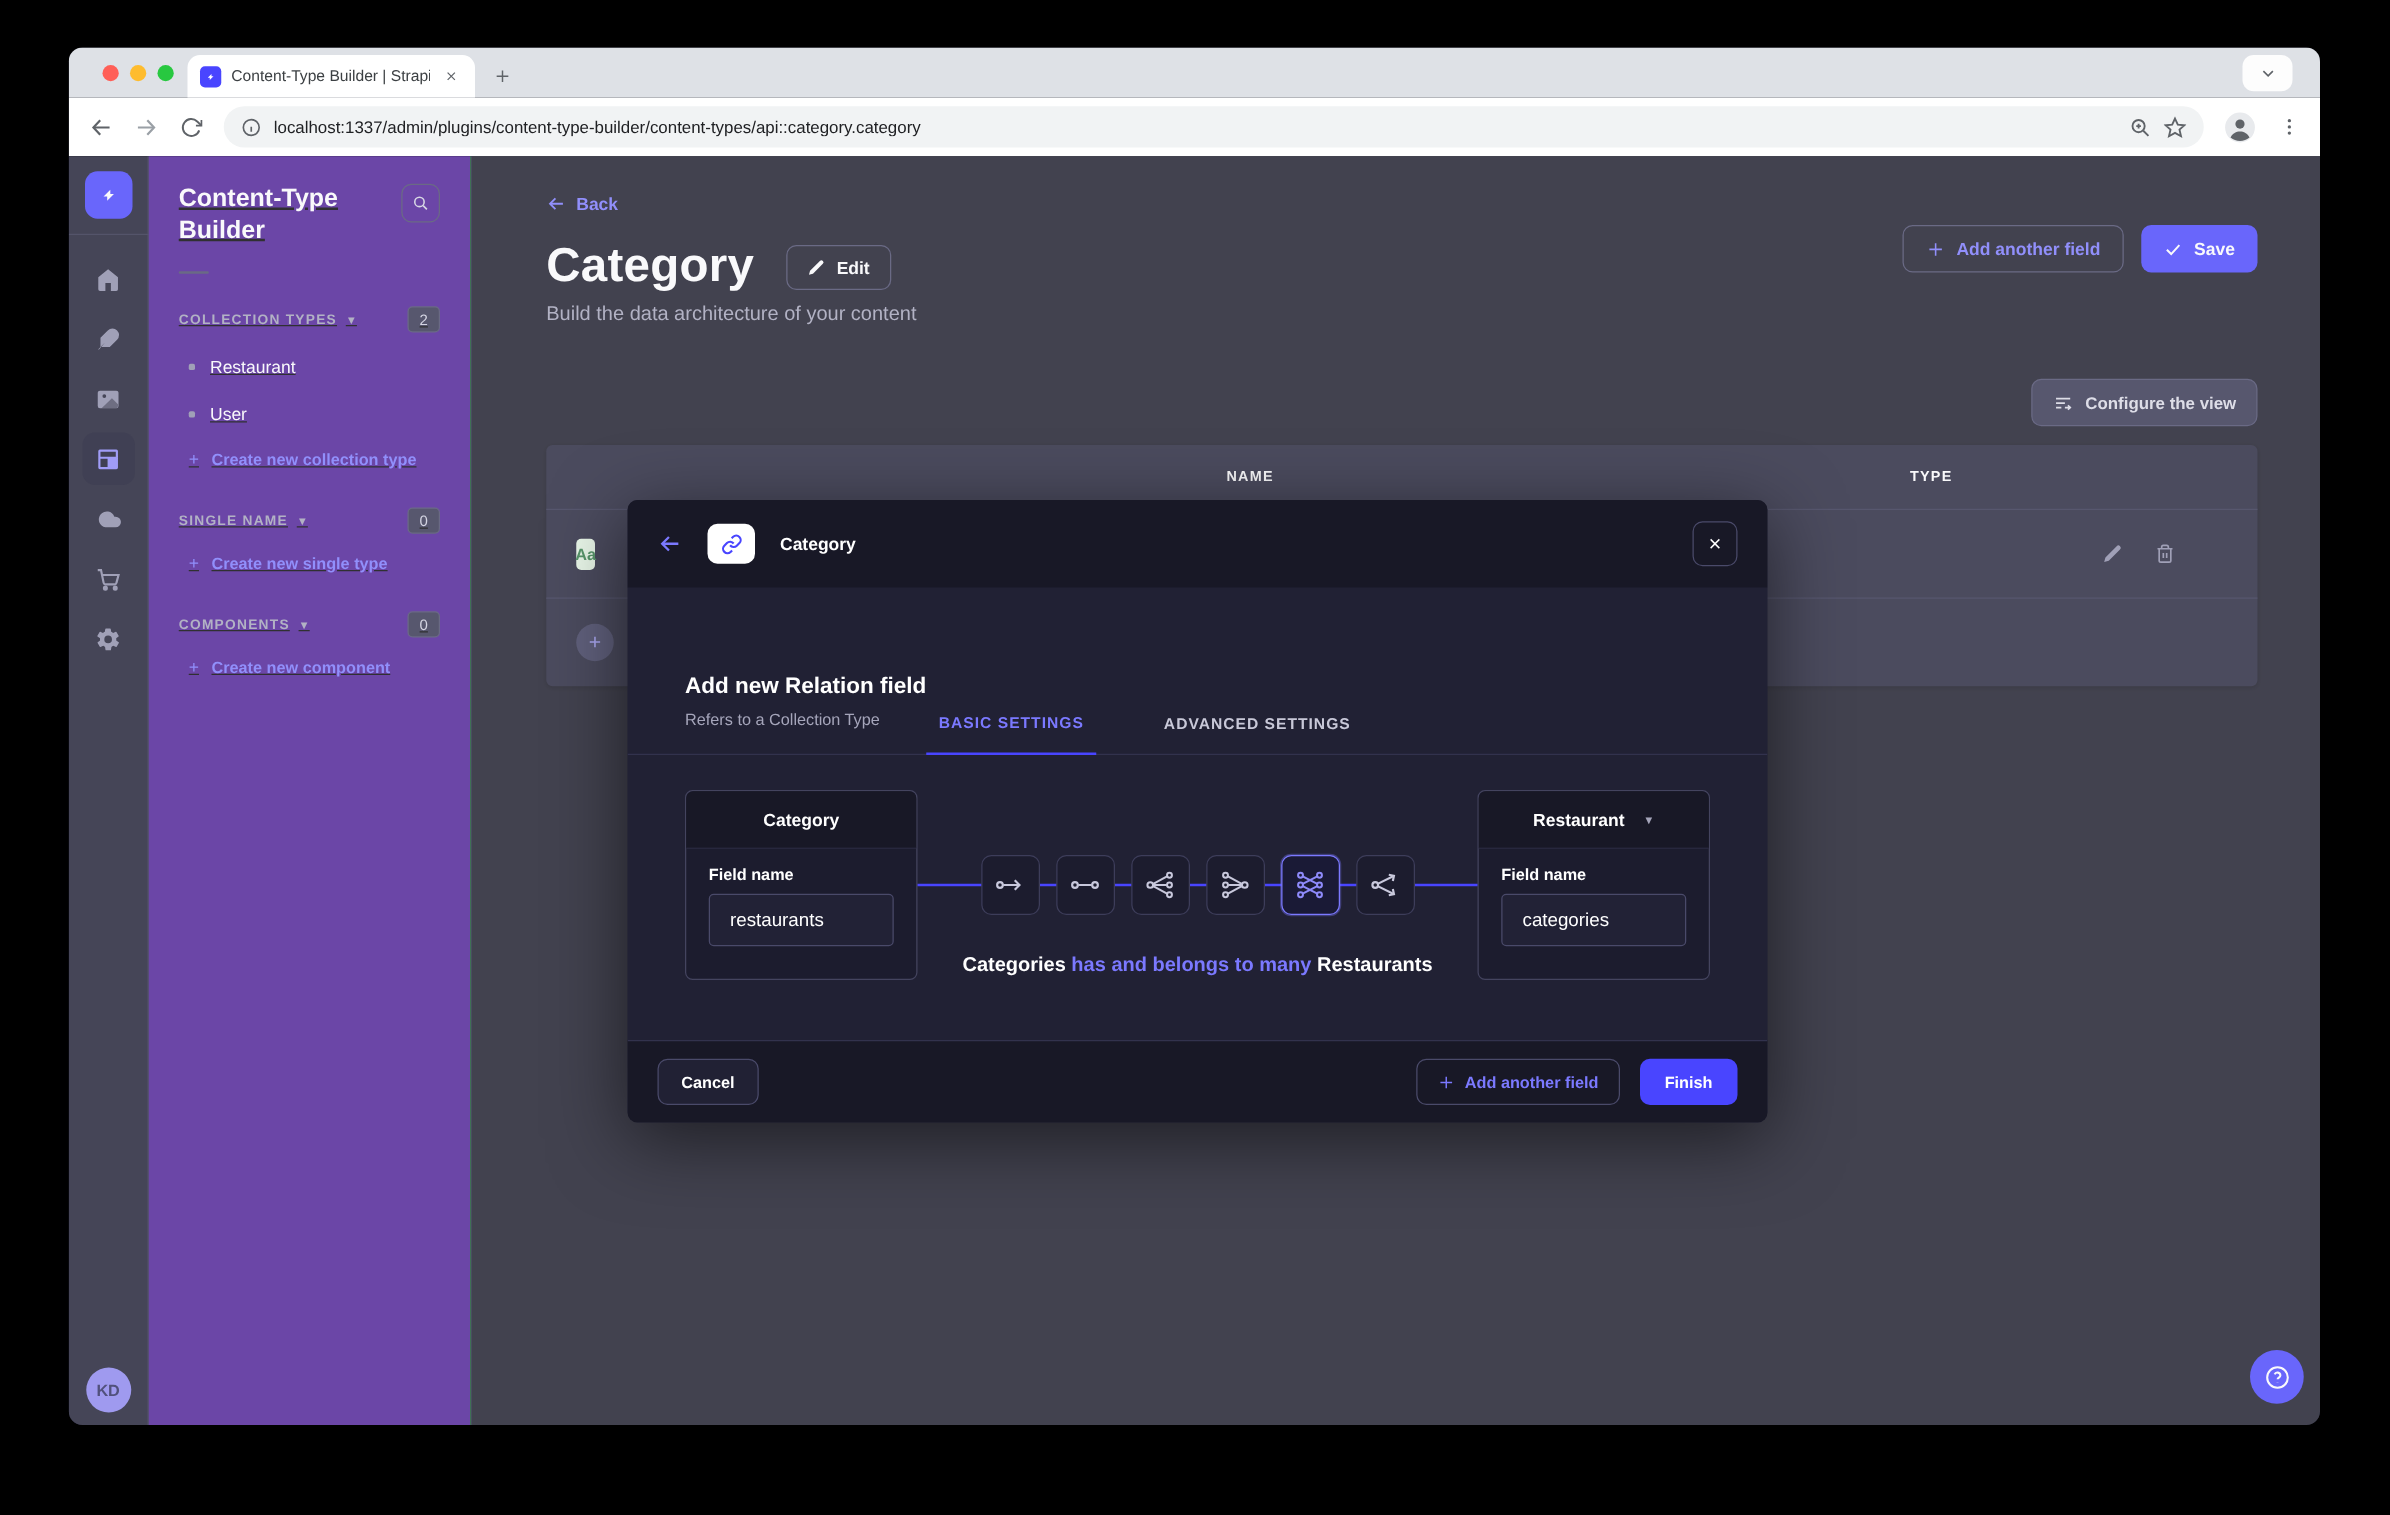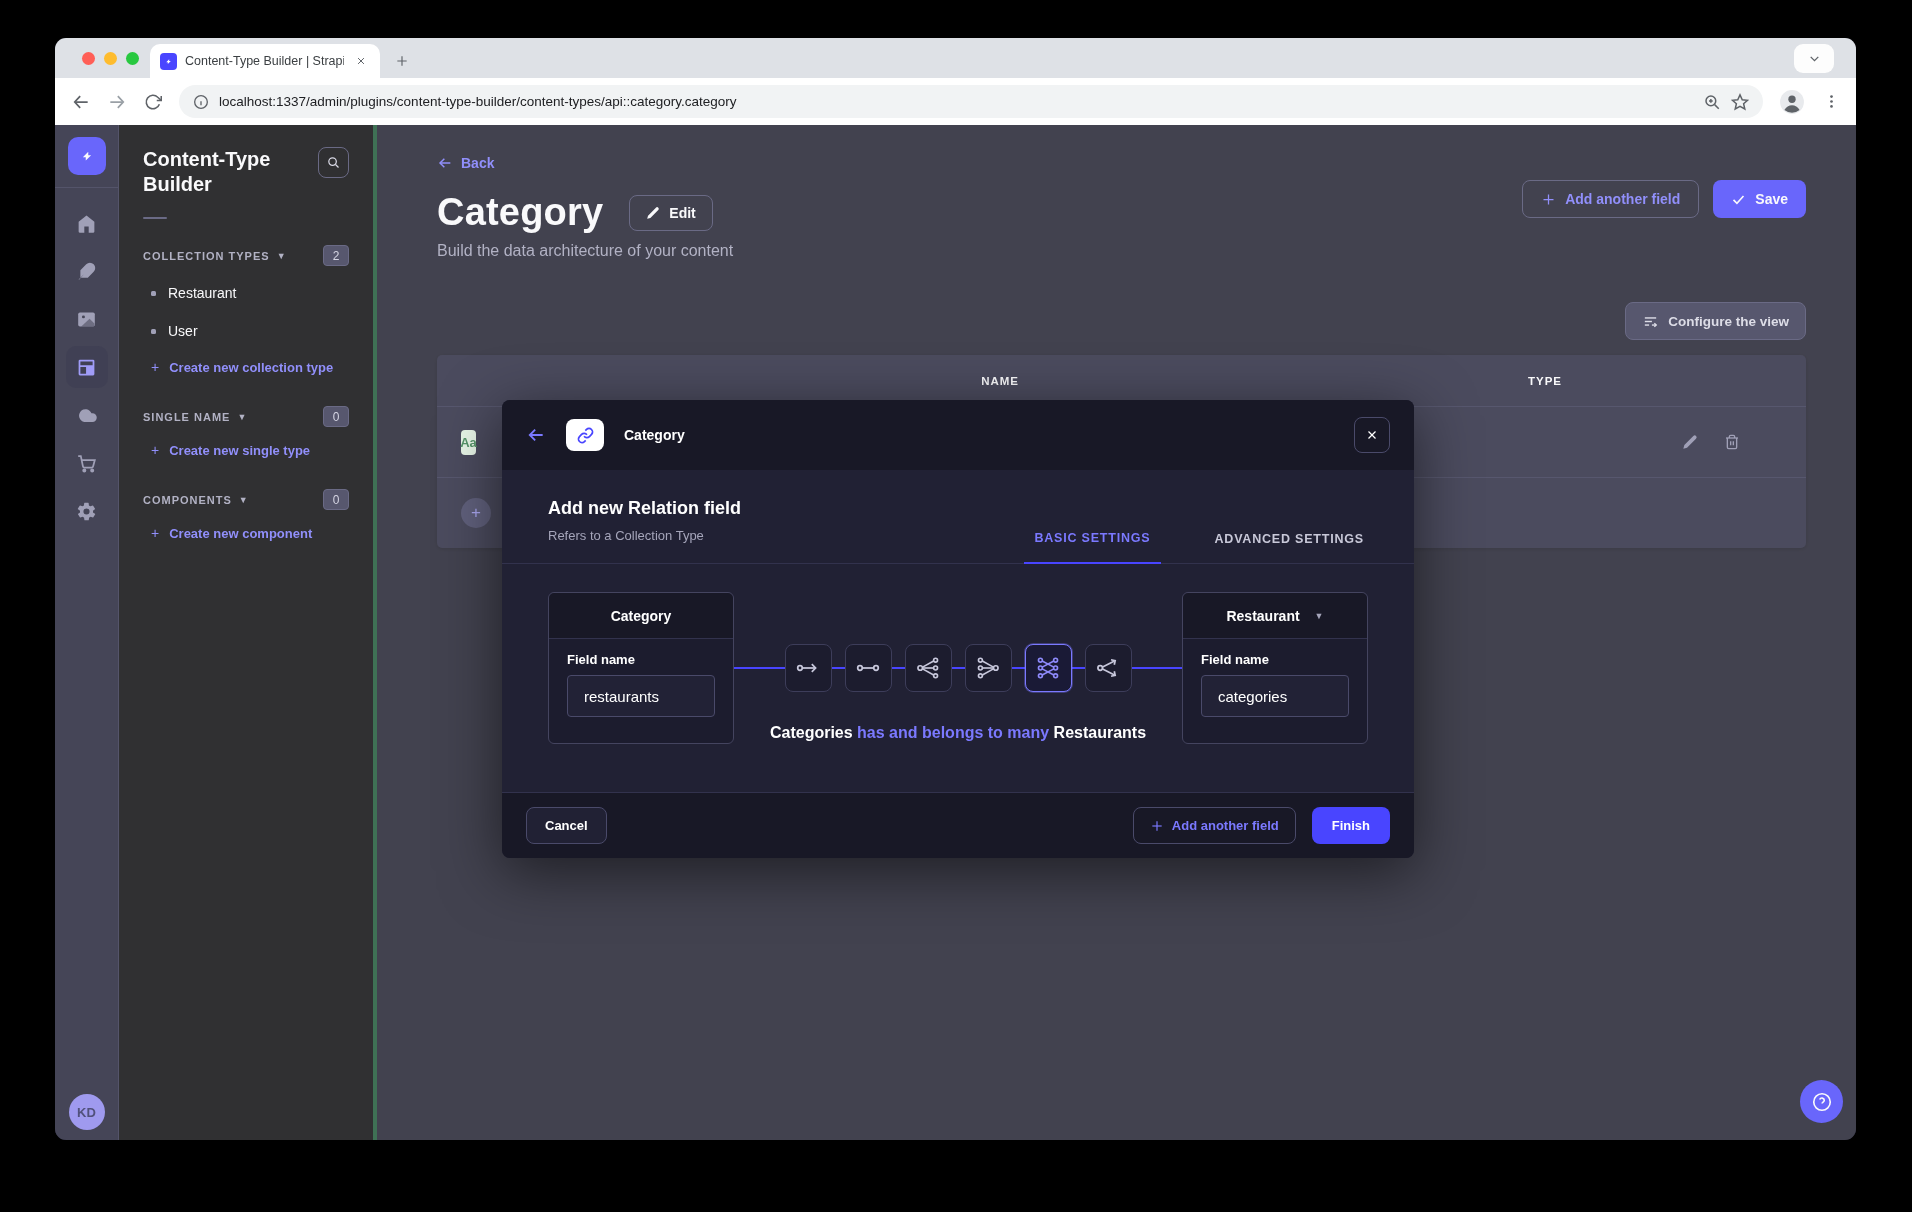--- a/index.html
+++ b/index.html
@@ -37,21 +37,21 @@
   
   .rail { width:64px; background:#1b1b2f; border-right:1px solid #2e2e48; display:flex; flex-direction:column; align-items:center; padding-top:12px; flex:none; }
   .logo { width:38px; height:38px; border-radius:10px; background:#4945ff; display:flex; align-items:center; justify-content:center; margin-bottom:12px; cursor:pointer;}
   .rail-divider { width:64px; height:1px; background:#2e2e48; margin-bottom:14px; }
   .rail-btn { width:42px; height:42px; border-radius:10px; display:flex; align-items:center; justify-content:center; margin-bottom:6px; cursor:pointer; }
   .rail-btn.active { background:#15152c; }
   .rail-avatar { margin-top:auto; margin-bottom:10px; width:36px; height:36px; border-radius:50%; background:#8d87f0;
                  display:flex; align-items:center; justify-content:center; font-size:13px; font-weight:700; color:#2b2a5e; cursor:pointer;}
 
   
-  .subnav { width:258px; background:#000000; border-right:4px solid #14532d; padding:22px 24px; flex:none; }
+  .subnav { width:258px; background:#4c1d95; border-right:1px solid #14532d; padding:22px 24px; flex:none;text-decoration:underline; }
   .subnav-head { display:flex; justify-content:space-between; align-items:flex-start; }
   .subnav-title { font-size:20px; font-weight:700; color:#fff; line-height:1.25; width:150px; }
   .search-btn { width:31px; height:31px; border:1px solid #4a4a6a; border-radius:8px; background:transparent;
                 display:flex; align-items:center; justify-content:center; cursor:pointer; }
   .subnav-divider { width:24px; height:2px; background:#4a4a6a; margin:20px 0 26px; border-radius:2px; }
   .section-row { display:flex; align-items:center; margin-top:22px; }
   .section-label { font-size:11px; font-weight:700; letter-spacing:1px; color:#a5a5ba; }
   .caret { margin-left:7px; font-size:9px; color:#a5a5ba; }
   .count-badge { margin-left:auto; min-width:26px; height:21px; padding:0 6px; background:#32324d; border:1px solid #4a4a6a;
                  border-radius:4px; color:#d2d2e1; font-size:12px; display:flex; align-items:center; justify-content:center; }
@@ -94,21 +94,21 @@
 
   
   .backdrop { position:absolute; inset:0; background:rgba(228,228,236,.21); z-index:5; }
   .modal { position:absolute; left:447px; top:275px; width:912px; border-radius:8px; overflow:hidden; z-index:10;
            background:#212134; box-shadow:0 14px 60px rgba(0,0,0,.55); }
   .modal-header { height:70px; background:#181826; display:flex; align-items:center; padding:0 24px; gap:20px; }
   .link-box { width:38px; height:32px; background:#ffffff; border-radius:8px; display:flex; align-items:center; justify-content:center; flex:none;}
   .modal-header-title { color:#fff; font-size:14px; font-weight:600; }
   .modal-close { margin-left:auto; width:36px; height:36px; border-radius:8px; border:1px solid #4a4a6a; background:transparent;
                  display:flex; align-items:center; justify-content:center; cursor:pointer; }
-  .modal-top { display:flex; justify-content:space-between; padding:28px 40px 0 46px; border-bottom:1px solid #32324d; }
+  .modal-top { display:flex; padding:28px 40px 0 46px; border-bottom:1px solid #32324d;margin-top:40px; }
   .modal-h2 { color:#fff; font-size:18px; font-weight:700; }
   .modal-sub { color:#a5a5ba; font-size:13px; margin-top:9px; padding-bottom:20px; }
   .modal-tabs { display:flex; gap:44px; align-items:flex-end; }
   .mtab { font-size:12.5px; font-weight:700; letter-spacing:.8px; padding:0 10px 17px; color:#c8c8d8; cursor:pointer; }
   .mtab.active { color:#7b79ff; border-bottom:2px solid #4945ff; margin-bottom:-1px; }
 
   .picker { display:flex; padding:28px 46px 0 46px; }
   .rel-card { width:186px; background:#1c1c2e; border:1px solid #44445f; border-radius:6px; height:152px; flex:none; }
   .rel-card-head { height:46px; border-bottom:1px solid #32324d; background:#181826; border-radius:6px 6px 0 0;
                    display:flex; align-items:center; justify-content:center; gap:8px; color:#fff; font-size:14px; font-weight:600; }

